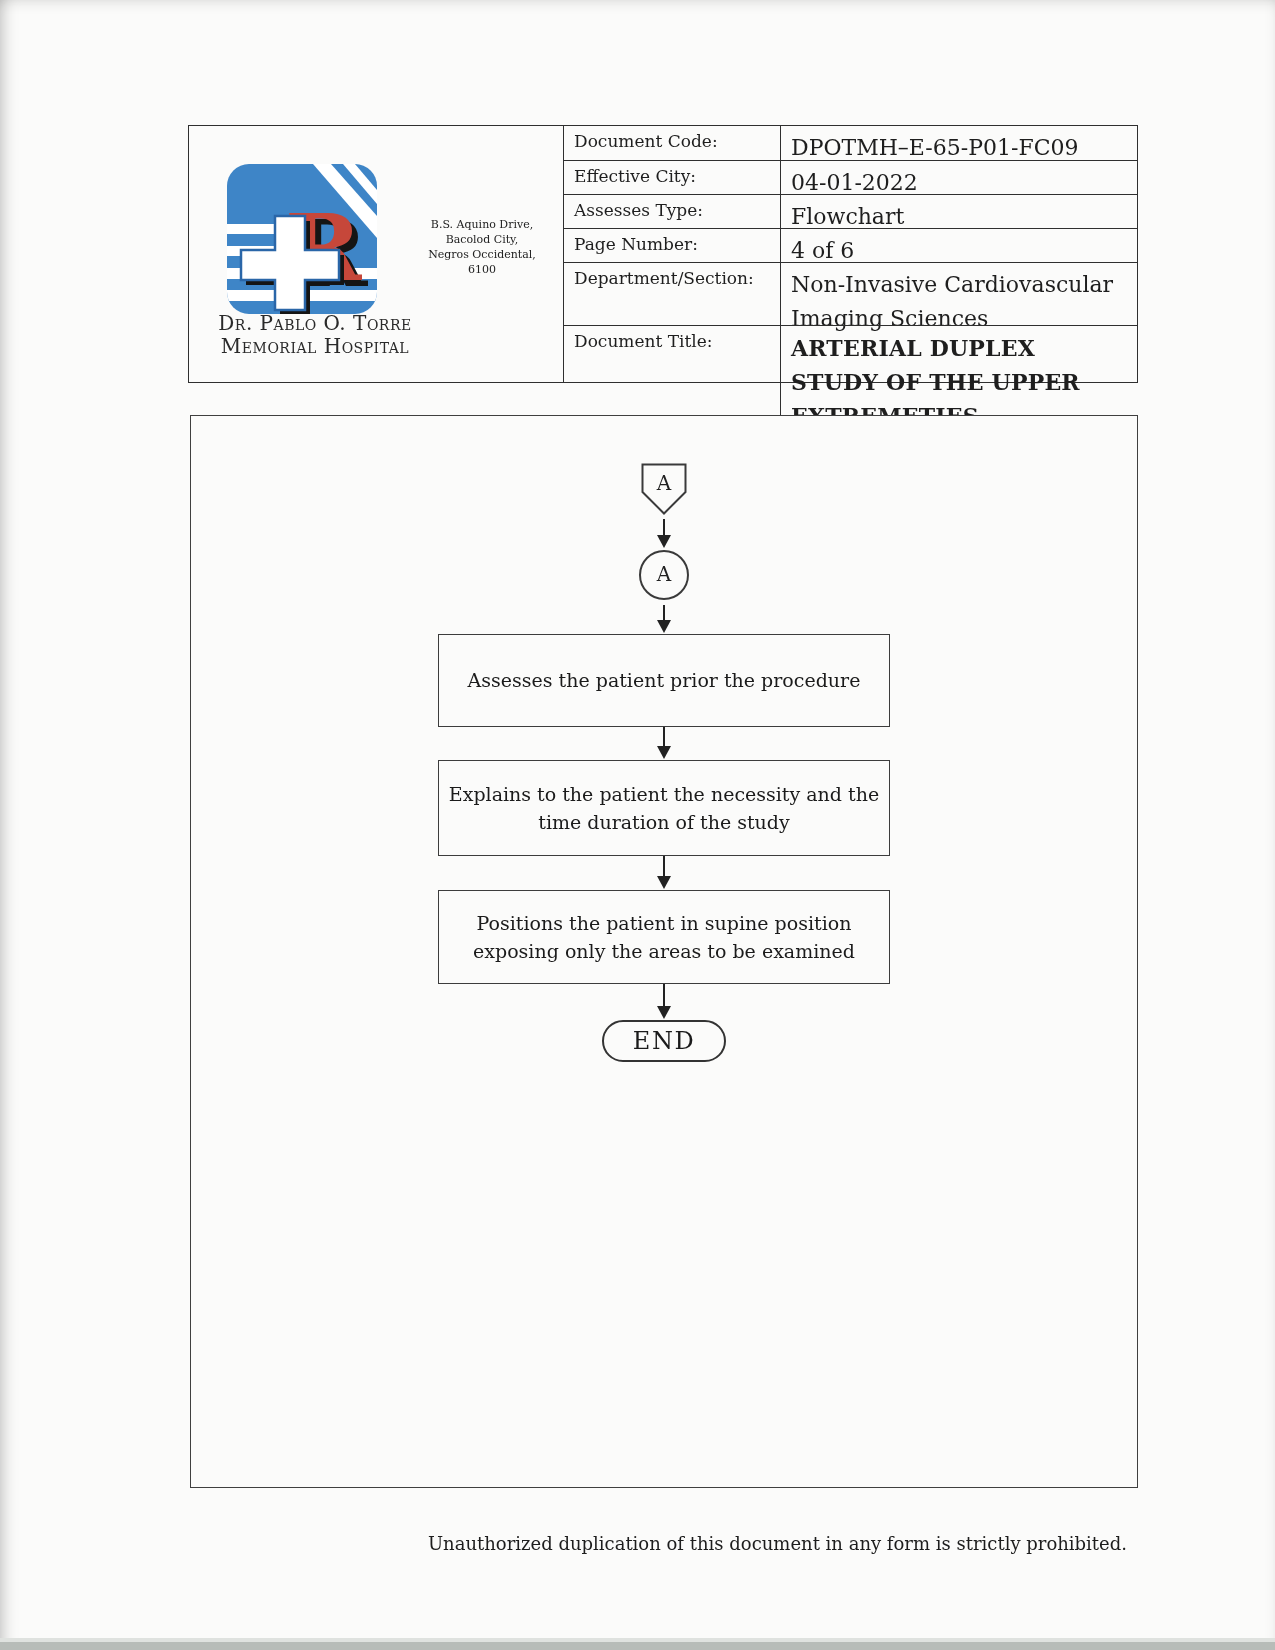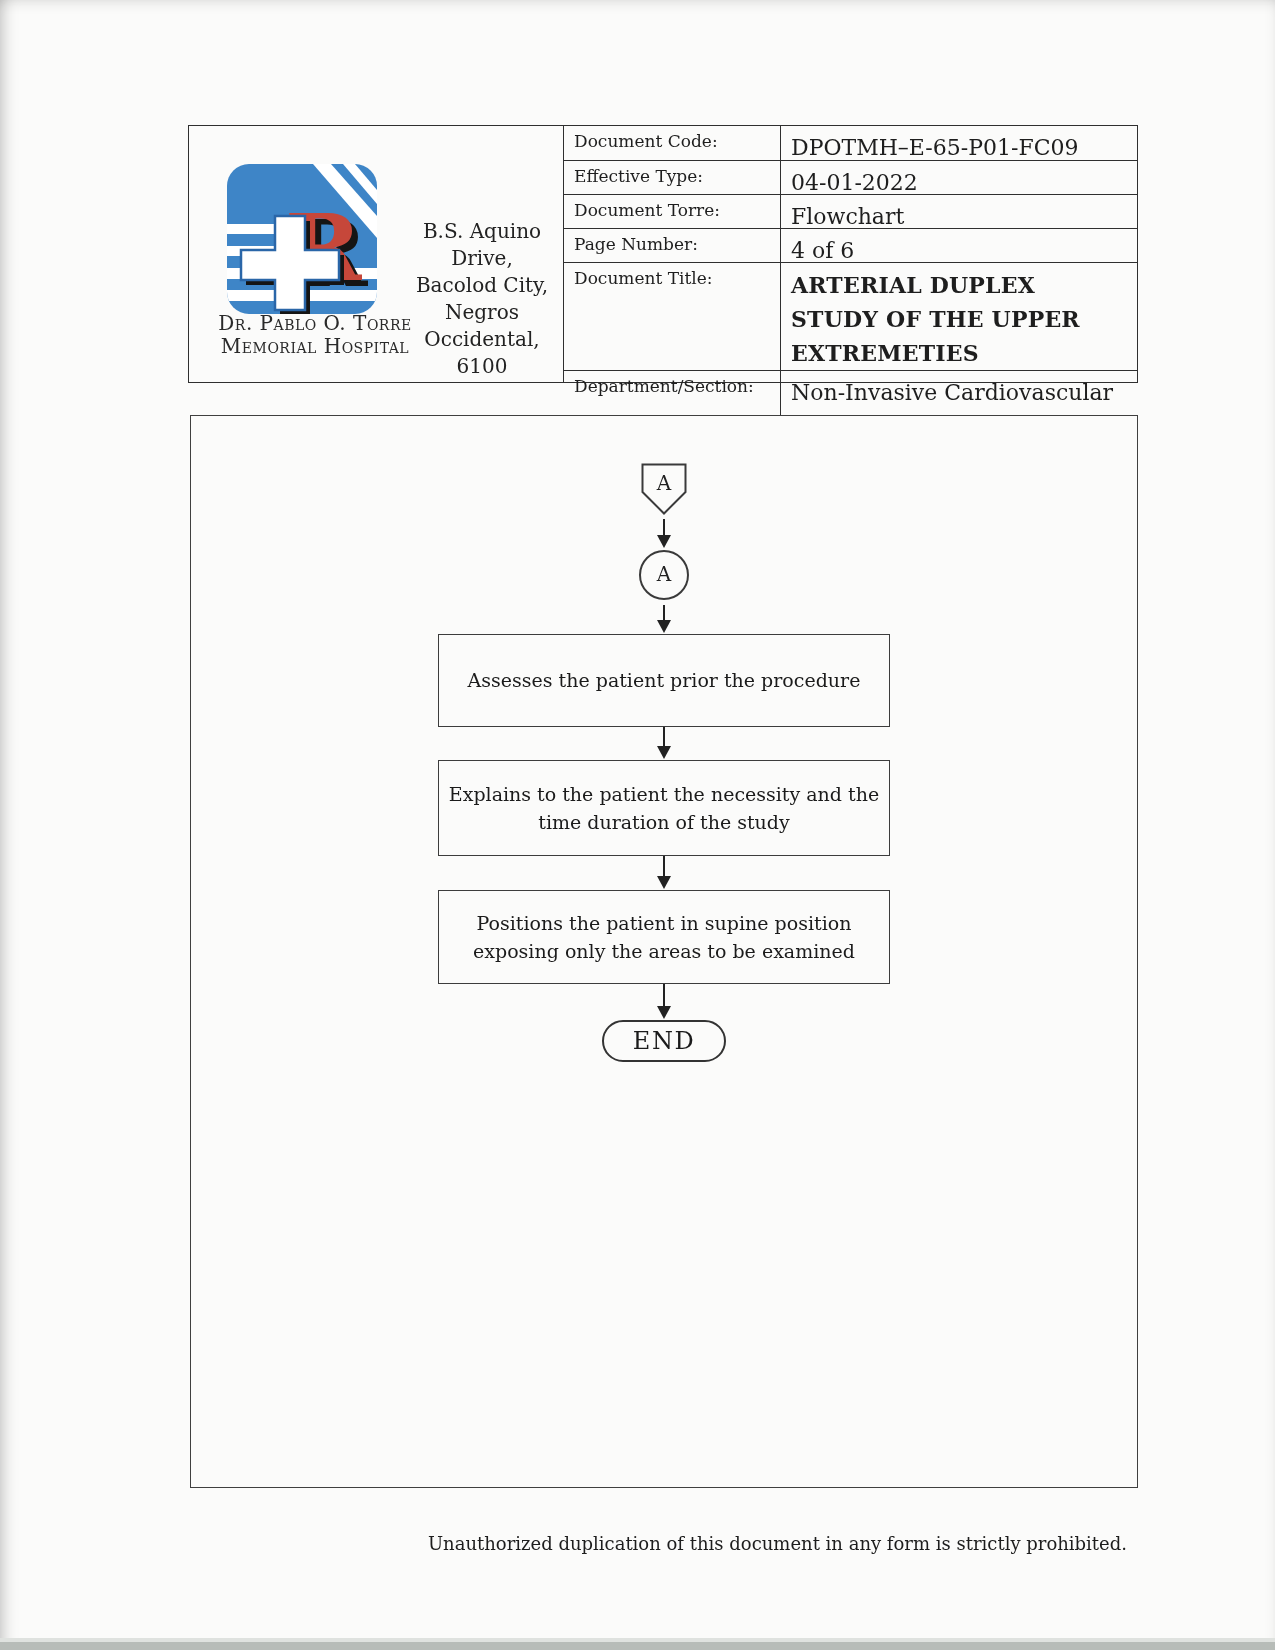--- a/index.html
+++ b/index.html
@@ -29,21 +29,21 @@
   }
   .cell-left { position: relative; width: 377px; border-right: 1.5px solid #2f2f2f; }
   .logo-wrap { position: absolute; left: 38px; top: 38px; width: 150px; height: 150px; }
   .hospital-name {
     position: absolute; left: 12px; top: 186px; width: 228px; text-align: center;
     font-variant: small-caps; font-size: 20px; line-height: 1.15;
     letter-spacing: 0.5px; color: #2a2a2a;
   }
   .address {
     position: absolute; left: 218px; top: 92px; width: 150px; text-align: center;
-    font-size: 20px; line-height: 1.35; color: #222;
+    font-size: 11px; line-height: 1.35; color: #222;
   }
 
   .meta-rows { display: flex; flex-direction: column; width: 573px; }
   .meta-row { display: flex; border-top: 1.5px solid #2f2f2f; }
   .meta-row:first-child { border-top: none; }
   .meta-row .m-label {
     width: 217px; border-right: 1.5px solid #2f2f2f;
     padding: 5px 6px 0 10px; font-size: 17px;
   }
   .meta-row .m-value { width: 356px; padding: 5px 8px 0 10px; font-size: 22px; line-height: 1.55; }
@@ -126,38 +126,38 @@
         <div>6100</div>
       </div>
     </div>
 
     <div class="meta-rows">
       <div class="meta-row r-s">
         <div class="m-label">Document Code:</div>
         <div class="m-value">DPOTMH–E-65-P01-FC09</div>
       </div>
       <div class="meta-row r-s">
-        <div class="m-label">Effective Type:</div>
+        <div class="m-label">Effective City:</div>
         <div class="m-value">04-01-2022</div>
       </div>
       <div class="meta-row r-s">
-        <div class="m-label">Document Torre:</div>
+        <div class="m-label">Assesses Type:</div>
         <div class="m-value">Flowchart</div>
       </div>
       <div class="meta-row r-s">
         <div class="m-label">Page Number:</div>
         <div class="m-value">4 of 6</div>
+      </div>
+      <div class="meta-row r-m">
+        <div class="m-label">Department/Section:</div>
+        <div class="m-value">Non-Invasive Cardiovascular Imaging Sciences</div>
       </div>
       <div class="meta-row r-t">
         <div class="m-label">Document Title:</div>
         <div class="m-value m-bold">ARTERIAL DUPLEX STUDY OF THE UPPER EXTREMETIES</div>
-      </div>
-      <div class="meta-row r-m">
-        <div class="m-label">Department/Section:</div>
-        <div class="m-value">Non-Invasive Cardiovascular Imaging Sciences</div>
       </div>
     </div>
   </header>
 
   <section class="flow-frame">
 
     <div class="shape-label-host">
       <svg width="46" height="52" viewBox="0 0 46 52">
         <polygon points="1.5,1.5 44.5,1.5 44.5,29 23,50.5 1.5,29" fill="#fbfbfa" stroke="#3a3a3a" stroke-width="2"></polygon>
       </svg>

